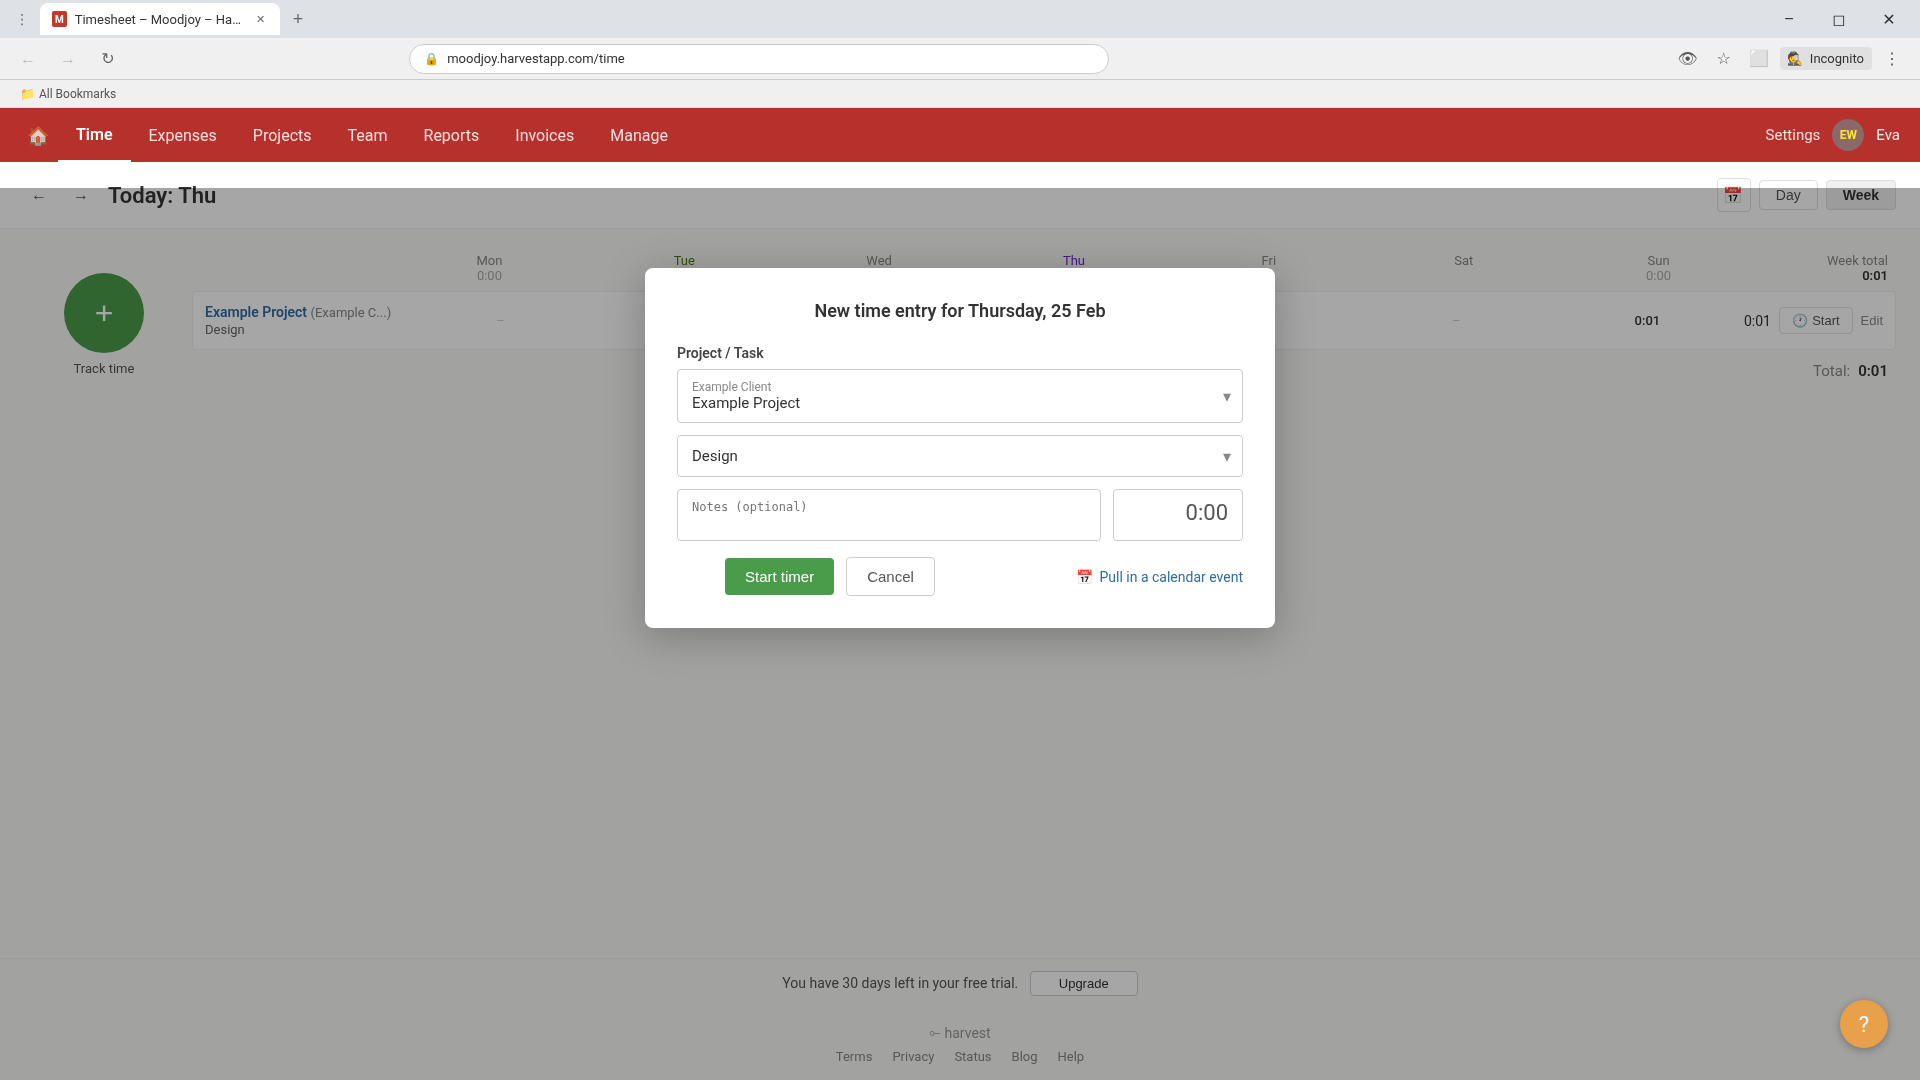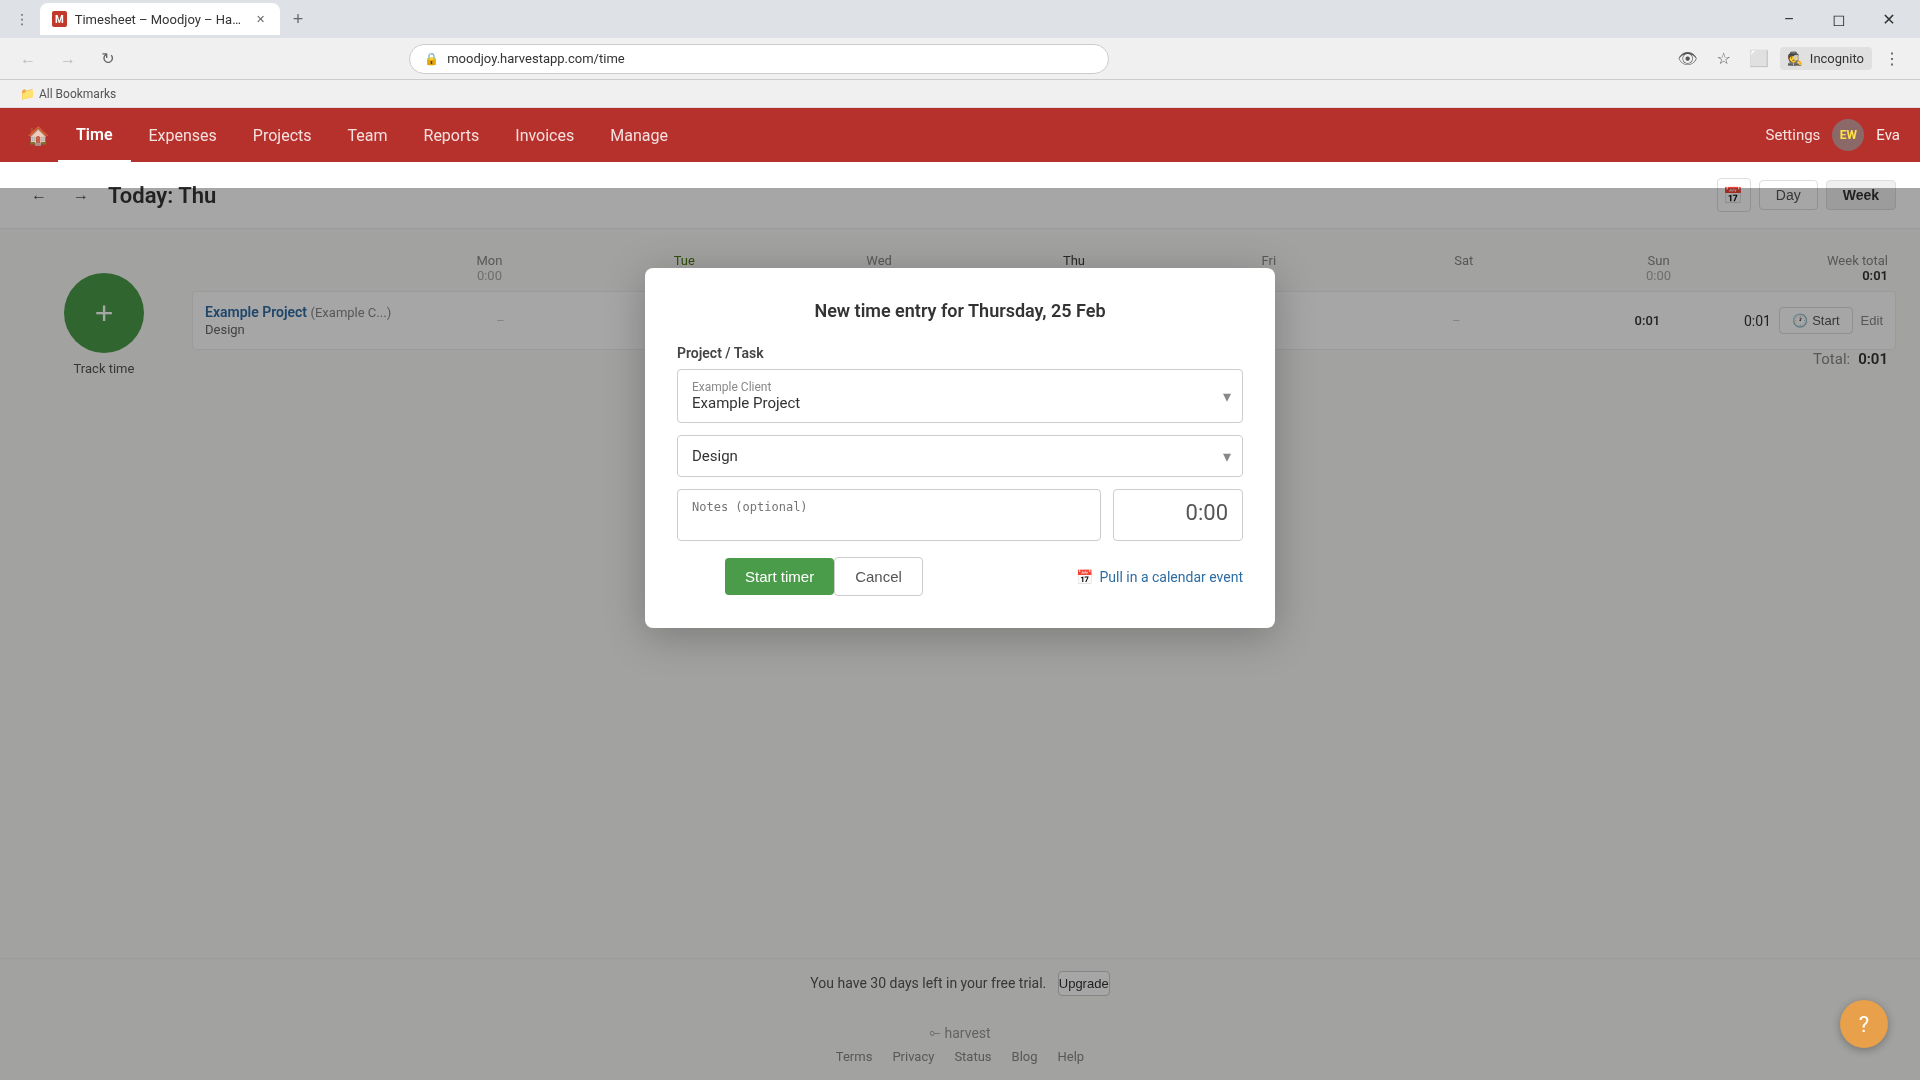--- a/index.html
+++ b/index.html
@@ -49,38 +49,38 @@
     .view-btn { padding: 6px 16px; border: 1px solid #ddd; background: #fff; cursor: pointer; font-size: 14px; color: #555; border-radius: 4px; }
     .view-btn.active { background: #f0f0f0; font-weight: 600; color: #333; }
     .track-time-col { width: 160px; display: flex; flex-direction: column; align-items: center; gap: 8px; padding-top: 20px; }
     .track-time-btn { width: 80px; height: 80px; background: #4a9c4a; border-radius: 50%; display: flex; align-items: center; justify-content: center; cursor: pointer; color: white; font-size: 32px; border: none; }
     .track-time-label { font-size: 13px; color: #555; }
     .start-btn { padding: 5px 12px; border: 1px solid #ddd; background: #fff; border-radius: 4px; cursor: pointer; font-size: 13px; color: #555; display: flex; align-items: center; gap: 4px; }
     .edit-btn { font-size: 13px; color: #888; cursor: pointer; background: none; border: none; }
 
     
     .trial-banner { background: #f9f9f7; padding: 12px; text-align: center; font-size: 14px; color: #555; border-top: 1px solid #eee; }
-    .upgrade-btn { background: #fff; border: 1px solid #ccc; border-radius: 4px; padding: 4px 0; font-size: 13px; cursor: pointer; color: #333; margin-left: 8px; }
+    .upgrade-btn { background: #fff; border: 1px solid #ccc; border-radius: 4px; padding: 4px 28px; font-size: 13px; cursor: pointer; color: #333; margin-left: 8px; }
     .footer { background: #f9f9f7; padding: 16px; text-align: center; }
     .harvest-logo { color: #999; font-size: 14px; display: flex; align-items: center; justify-content: center; gap: 4px; margin-bottom: 8px; }
     .footer-links { display: flex; justify-content: center; gap: 20px; font-size: 13px; color: #888; }
     .footer-links a { color: #888; text-decoration: none; cursor: pointer; }
 
     
     .modal-overlay { position: absolute; top: 80px; left: 0; right: 0; bottom: 0; background: rgba(0,0,0,0.35); display: flex; align-items: flex-start; justify-content: center; padding-top: 80px; z-index: 100; }
 
     .modal { background: #fff; border-radius: 8px; width: 630px; padding: 32px; box-shadow: 0 8px 40px rgba(0,0,0,0.25); }
     .modal-title { font-size: 18px; font-weight: 600; color: #333; text-align: center; margin-bottom: 24px; }
     .modal-field-label { font-size: 14px; font-weight: 600; color: #444; margin-bottom: 8px; }
     .modal-select-wrap { position: relative; margin-bottom: 12px; }
     .modal-select-wrap .chevron { position: absolute; right: 12px; top: 50%; transform: translateY(-50%); color: #888; pointer-events: none; }
     .modal-task-row { display: flex; gap: 12px; margin-bottom: 16px; }
     .modal-notes { flex: 1; padding: 10px 14px; border: 1px solid #ccc; border-radius: 4px; font-size: 12px; color: #aaa; resize: none; height: 52px; }
     .modal-time { width: 130px; padding: 10px 14px; border: 1px solid #ccc; border-radius: 4px; font-size: 22px; color: #555; text-align: right; }
-    .modal-actions { display: flex; align-items: center; margin-top: 4px; padding-left: 48px; }
+    .modal-actions { display: flex; align-items: center; gap: 12px; margin-top: 4px; padding-left: 48px; }
     .start-timer-btn { background: #4a9c4a; color: white; border: none; border-radius: 4px; padding: 10px 20px; font-size: 15px; cursor: pointer; font-weight: 500; }
     .cancel-btn { background: #fff; color: #555; border: 1px solid #ccc; border-radius: 4px; padding: 10px 20px; font-size: 15px; cursor: pointer; }
     .calendar-event-link { margin-left: auto; font-size: 14px; color: #2e6da4; cursor: pointer; text-decoration: none; display: flex; align-items: center; gap: 6px; }
 
     
     .help-btn { position: fixed; bottom: 32px; right: 32px; width: 48px; height: 48px; background: #e8a04a; border-radius: 50%; display: flex; align-items: center; justify-content: center; color: white; font-size: 22px; cursor: pointer; box-shadow: 0 2px 8px rgba(0,0,0,0.3); z-index: 200; }
 
     .bookmarks-bar { background: #f0f0f0; height: 28px; display: flex; align-items: center; padding: 0 12px; border-bottom: 1px solid #ddd; font-size: 12px; color: #555; }
     .bookmark-item { display: flex; align-items: center; gap: 4px; padding: 2px 8px; cursor: pointer; border-radius: 3px; }
   </style>
@@ -182,21 +182,21 @@
               </div>
               <div style="text-align:center;">
                 <div style="font-size:13px;color:#4d7c0f;">Tue</div>
                 <div style="font-size:13px;color:#aaa;">0:00</div>
               </div>
               <div style="text-align:center;">
                 <div style="font-size:13px;color:#888;">Wed</div>
                 <div style="font-size:13px;color:#aaa;"></div>
               </div>
               <div style="text-align:center;">
-                <div style="font-size:13px;color:#404040;">Thu</div>
+                <div style="font-size:13px;color:#6d28d9;">Thu</div>
               </div>
               <div style="text-align:center;">
                 <div style="font-size:13px;color:#888;">Fri</div>
               </div>
               <div style="text-align:center;">
                 <div style="font-size:13px;color:#888;">Sat</div>
               </div>
               <div style="text-align:center;">
                 <div style="font-size:13px;color:#888;">Sun</div>
                 <div style="font-size:13px;color:#aaa;">0:00</div>
@@ -228,21 +228,21 @@
             <div style="width:140px; display:flex; align-items:center; justify-content:flex-end; gap:8px;">
               <span style="font-size:14px;color:#333;">0:01</span>
               <button class="start-btn">
                 <span>🕐</span>
                 <span>Start</span>
               </button>
               <button class="edit-btn">Edit</button>
             </div>
           </div>
 
-          <div style="display:flex; justify-content:flex-end; margin-right:0; padding-right:8px; font-size:15px; margin-left:8px;align-items:center;">
+          <div style="display:flex; justify-content:flex-end; margin-top:12px; margin-right:0; padding-right:8px; font-size:15px; margin-left:8px;align-items:center;">
             <span style="color:#888; margin-right:8px;">Total:</span>
             <span style="color:#333;font-weight:600;">0:01</span>
           </div>
         </div>
       </div>
 
       <div style="flex:1; display:flex; flex-direction:column; justify-content:flex-end; background:#f9f9f7;">
         <div class="trial-banner">
           <span>You have 30 days left in your free trial.</span>
           <button class="upgrade-btn">Upgrade</button>

